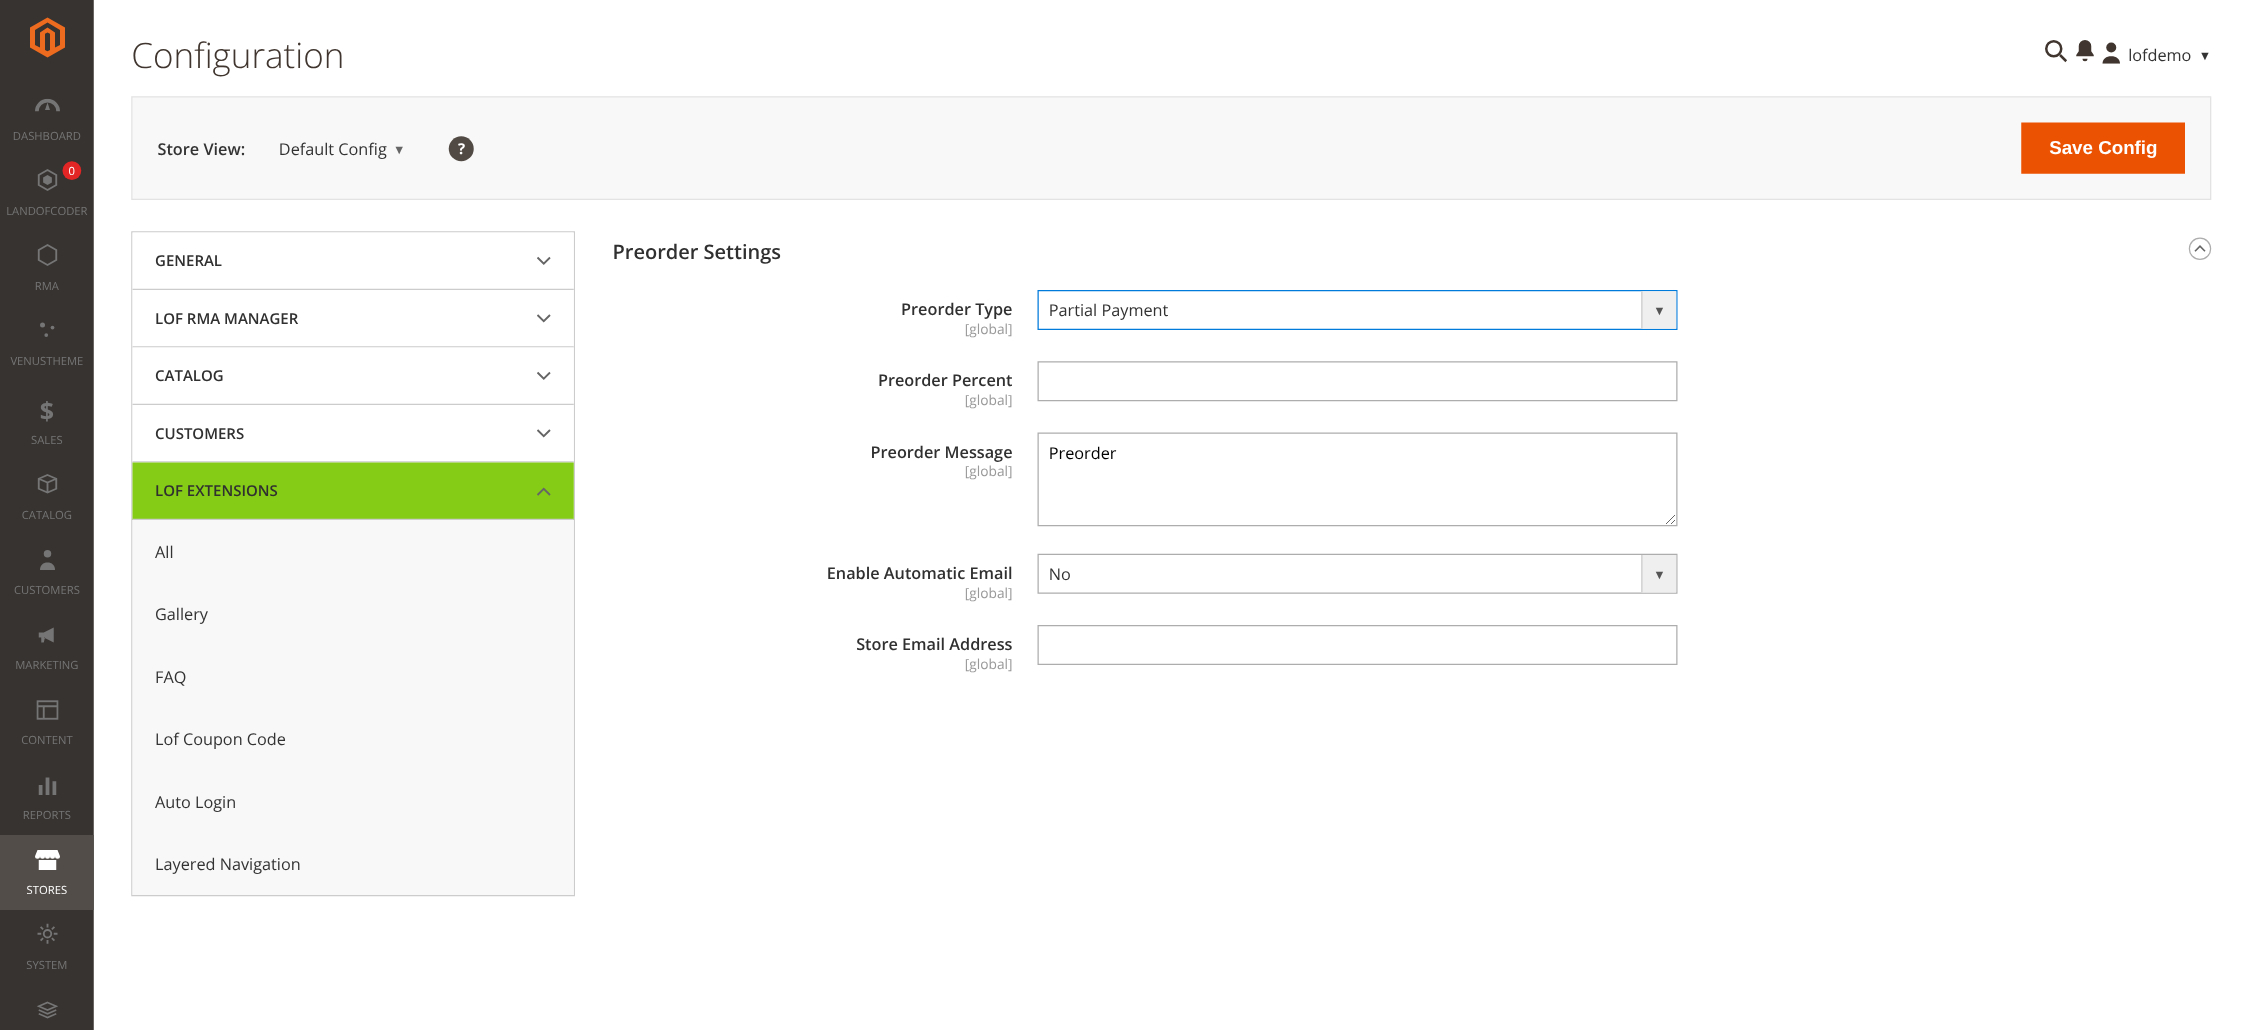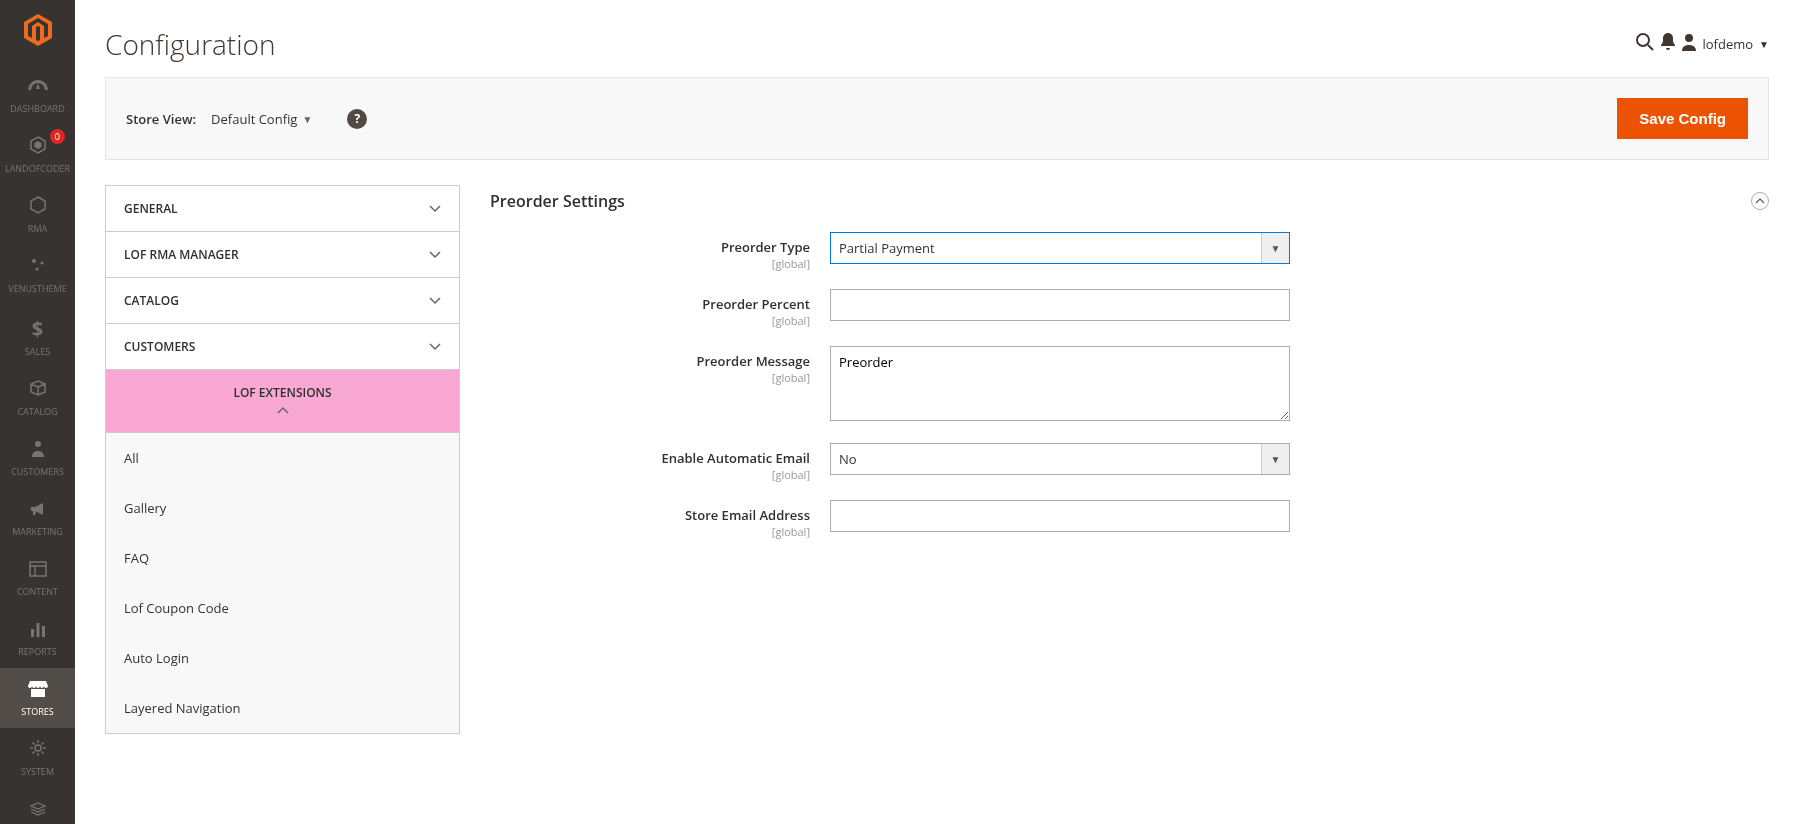--- a/index.html
+++ b/index.html
@@ -22,50 +22,50 @@
 .header-actions { display:flex; align-items:center; gap:4px; }
 .header-actions .icon-btn { font-size:18px; color:#41362f; cursor:pointer; }
 .user-menu { display:flex; align-items:center; gap:6px; cursor:pointer; font-size:13px; }
 .user-menu .avatar-icon { font-size:16px; }
 .user-menu .caret { font-size:10px; }
 
 
 .action-bar { background:#f8f8f8; border:1px solid #e3e3e3; padding:20px; display:flex; align-items:center; justify-content:space-between; margin-bottom:25px; position:relative; }
 .store-view { display:flex; align-items:center; gap:15px; font-size:13px; }
 .store-view-label { font-weight:600; }
-.store-view-value { display:flex; align-items:center; gap:5px; cursor:pointer; }
+.store-view-value { display:flex; align-items:center; gap:5px; cursor:pointer;margin-left:12px; }
 .store-view-value .caret { font-size:10px; color:#666; }
 .help-icon { width:20px; height:20px; border-radius:50%; background:#514943; color:#fff; display:flex; align-items:center; justify-content:center; font-size:12px; font-weight:bold; cursor:pointer; margin-left:20px; }
 
 .arrow-callout { position:absolute; right:140px; display:flex; align-items:center; }
 .arrow-body { background:#eb7b2d; color:#fff; font-weight:600; font-size:16px; padding:14px 30px 14px 40px; clip-path: polygon(25px 0, 100% 0, 100% 100%, 25px 100%, 0 50%); }
 .arrow-head { width:0; height:0; border-top:33px solid transparent; border-bottom:33px solid transparent; border-left:40px solid #eb7b2d; }
 
 .save-btn { background:#eb5202; color:#fff; border:none; padding:12px 22px; font-size:15px; font-weight:600; cursor:pointer; }
 
 
 .content { display:flex; gap:30px; }
 .config-tabs { width:355px; border:1px solid #ccc; }
 .config-tab { border-bottom:1px solid #ccc; padding:14px 18px; display:flex; justify-content:space-between; align-items:center; cursor:pointer; text-transform:uppercase; font-size:12px; font-weight:600; color:#303030; background:#fff; }
 .config-tab:last-child { border-bottom:none; }
 .config-tab .chevron { font-size:12px; color:#666; }
-.config-tab.expanded { background:#f9a8d4;flex-direction:column; }
+.config-tab.expanded { background:#84cc16; }
 .sub-items { background:#f8f8f8; }
 .sub-item { padding:16px 18px 16px 18px; font-size:13px; color:#333; cursor:pointer; }
 
 .config-panel { flex:1; }
-.panel-header { display:flex; justify-content:space-between; align-items:center; padding:5px 0 20px 0; }
+.panel-header { display:flex; justify-content:space-between; padding:5px 0 20px 0; }
 .panel-title { font-size:16px; font-weight:600; color:#303030; }
 .collapse-icon { width:18px; height:18px; border:1px solid #adadad; border-radius:50%; display:flex; align-items:center; justify-content:center; font-size:10px; cursor:pointer; color:#666; }
 
 .form-row { display:flex; align-items:flex-start; margin-bottom:18px; }
 .form-label-col { width:340px; text-align:right; padding-right:20px; padding-top:6px; }
 .form-label { font-size:13px; color:#303030; font-weight:600; }
 .form-scope { font-size:11px; color:#999; display:block; }
-.form-input-col { width:460px; }
+.form-input-col { width:512px; }
 .form-input-col input[type=text], .form-input-col textarea { width:100%; border:1px solid #adadad; padding:6px 8px; font-size:13px; font-family:inherit; }
 .form-input-col textarea { height:75px; resize:vertical; }
 .select-wrap { display:flex; border:1px solid #adadad; }
 .select-wrap.active { border-color:#007bdb; }
 .select-wrap .select-value { flex:1; padding:6px 8px; font-size:13px; }
 .select-wrap .select-caret { width:28px; background:#efefef; border-left:1px solid #ccc; display:flex; align-items:center; justify-content:center; font-size:10px; color:#555; }
 </style>
 </head>
 <body>
 

